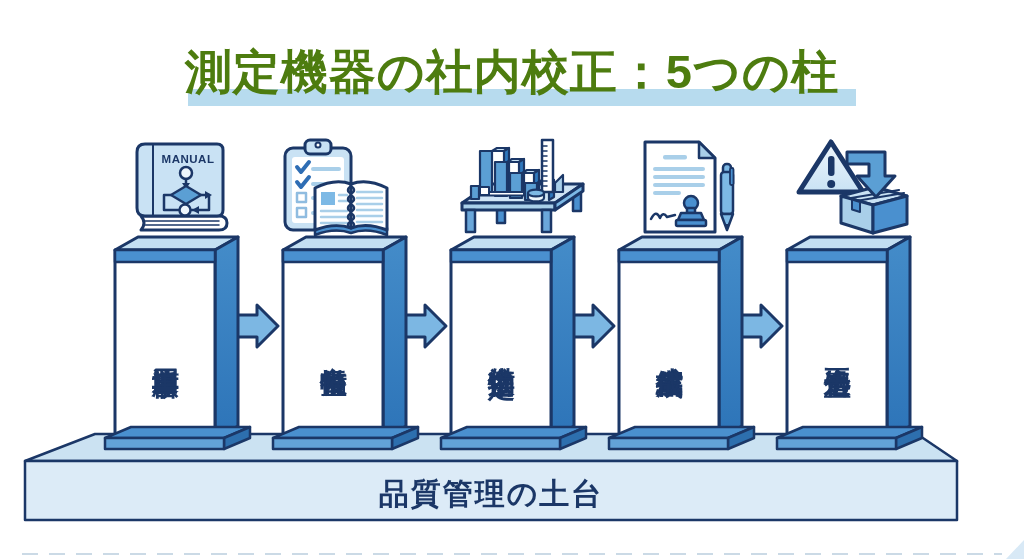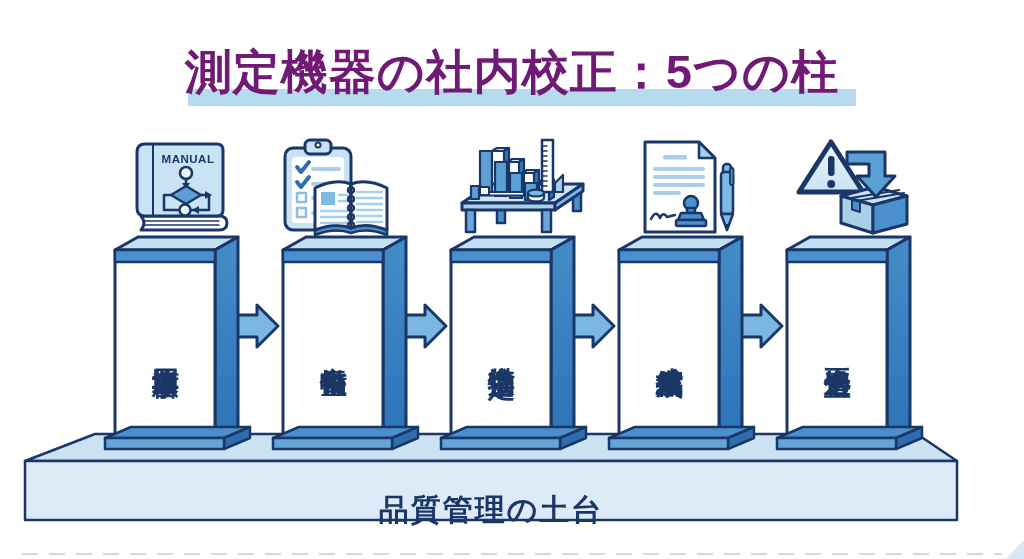--- a/index.html
+++ b/index.html
@@ -9,40 +9,39 @@
     background:#ffffff;
     font-family:"Liberation Sans","DejaVu Sans",sans-serif;
   }
   .stage svg { position:absolute; left:0; top:0; }
   .title-hl {
     position:absolute; left:188px; top:89px; width:668px; height:17px;
     background:#b7dbee; z-index:1;
   }
   .page-title {
     position:absolute; left:0; top:46px; width:1024px; text-align:center;
-    font-size:47px; font-weight:700; letter-spacing:1px; color:#701a75;
+    font-size:47px; font-weight:700; letter-spacing:1px; color:#4d7c0f;
     z-index:2; line-height:1.1;
   }
   .pillar-label {
     position:absolute; top:262px; width:100px; height:172px; z-index:3;
     display:flex; align-items:center; justify-content:center;
     writing-mode:vertical-rl; text-orientation:upright;
     font-size:27px; font-weight:700; color:#1b3767; letter-spacing:1px;
     line-height:1;
   }
   .pl-1 { left:115px; }
   .pl-2 { left:283px; }
   .pl-3 { left:451px; }
   .pl-4 { left:619px; }
   .pl-5 { left:787px; }
   .base-label {
     position:absolute; left:25px; top:474px; width:932px; z-index:3;
     text-align:center; font-size:30px; font-weight:700; color:#1b3767;
     letter-spacing:2px;
-    margin-top:16px;
   }
 </style>
 </head>
 <body>
 
 <div class="stage">
 
   <svg width="1024" height="559" viewBox="0 0 1024 559">
     <defs>
       <linearGradient id="sideGrad" x1="0" y1="0" x2="0" y2="1">

